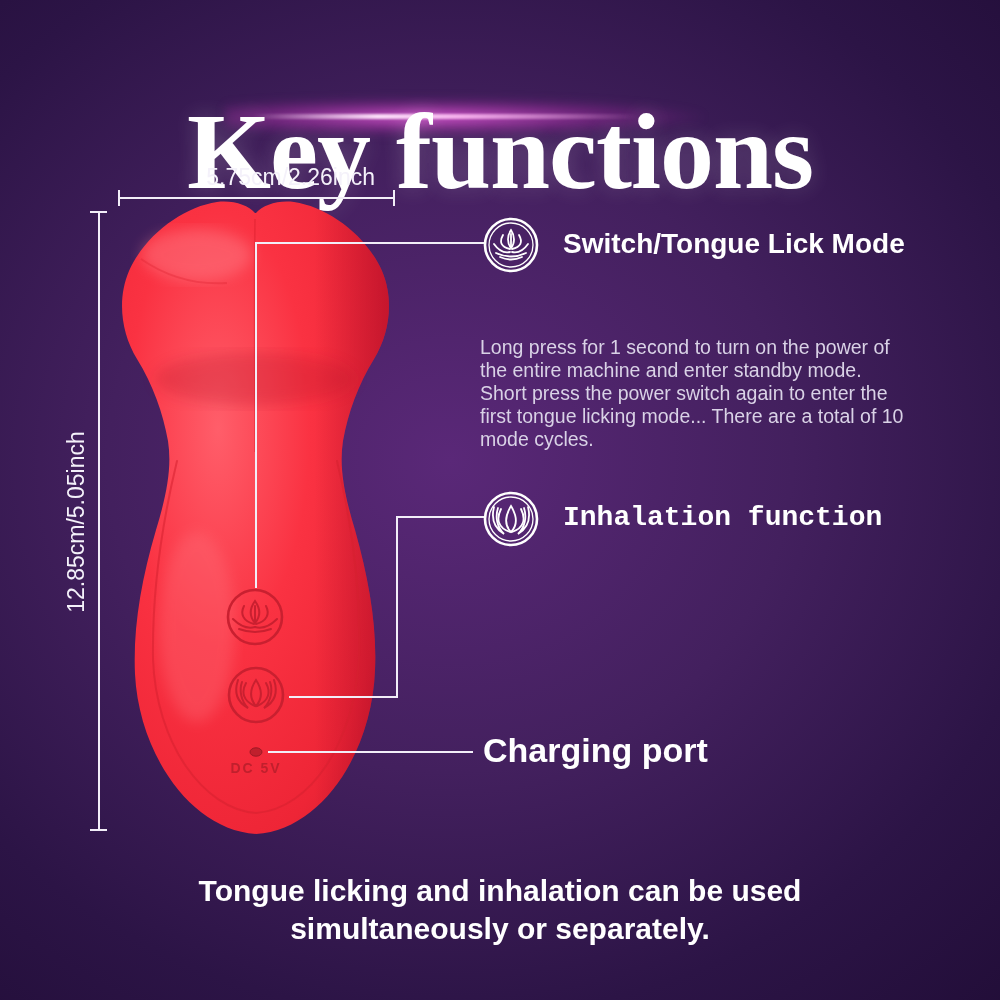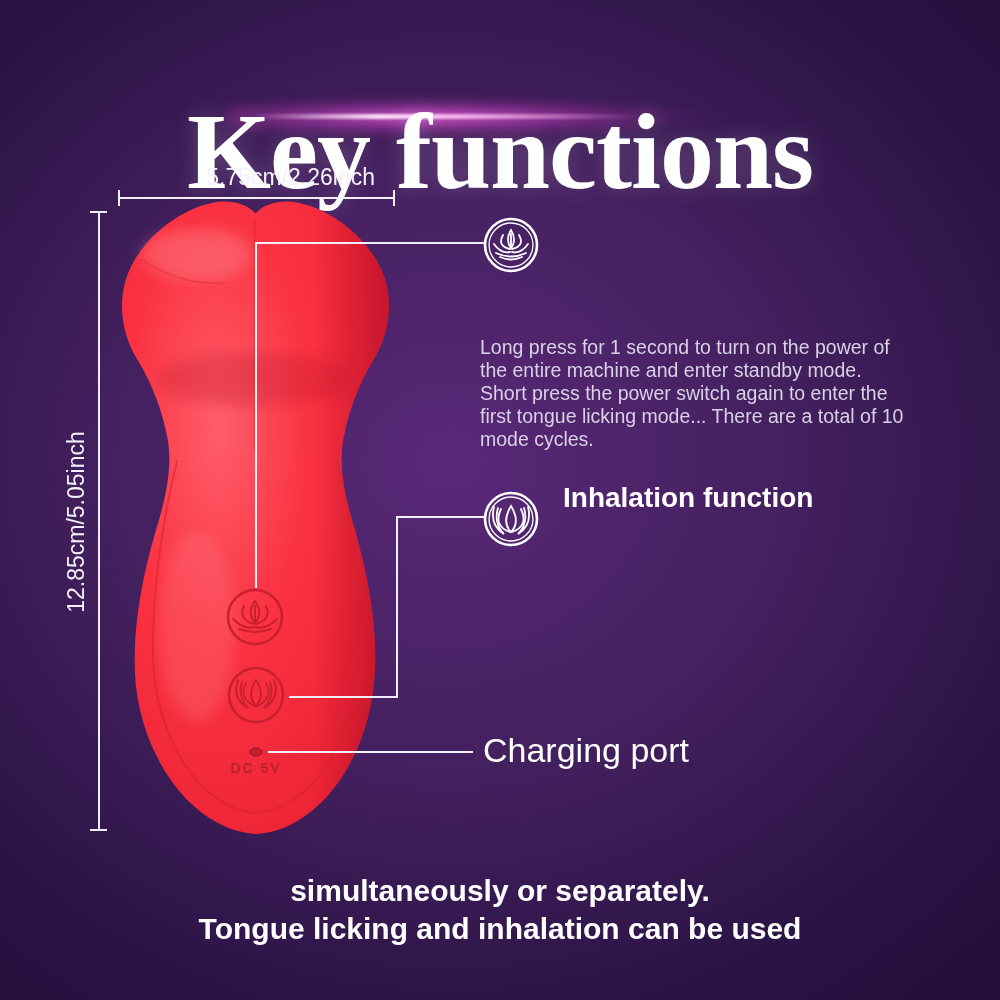--- a/index.html
+++ b/index.html
@@ -27,21 +27,21 @@
     filter:blur(1px);
   }
   
   .dim-label{position:absolute;color:#f4f1fa;font-size:23px;white-space:nowrap;}
   .dim-w-label{left:140px;top:164px;width:235px;text-align:right;}
   .dim-h-label{left:76px;top:522px;transform:translate(-50%,-50%) rotate(-90deg);}
   .line{position:absolute;background:#f2eef8;}
   
   .co-head{position:absolute;color:#ffffff;font-weight:bold;font-size:28px;white-space:nowrap;}
   .co-body{position:absolute;width:432px;color:#d9d2e6;font-size:19.5px;line-height:23px;}
-  .co-head-lg{position:absolute;color:#ffffff;font-weight:normal;font-size:34px;white-space:nowrap;}
+  .co-head-lg{position:absolute;color:#ffffff;font-weight:bold;font-size:34px;white-space:nowrap;}
   .co-icon{position:absolute;}
   
   .footer{
     position:absolute;left:0;top:872px;width:1000px;text-align:center;
     color:#ffffff;font-weight:bold;font-size:30px;line-height:38px;
   }
   .device-svg{position:absolute;left:105px;top:197px;}
 </style>
 </head>
 <body>
@@ -138,37 +138,38 @@
         <path d="M29,18 L29,30"></path>
         <path d="M21,19 C17,26 19,31 28,33"></path>
         <path d="M37,19 C41,26 39,31 30,33"></path>
         <path d="M12,28 Q19,38 28,36"></path>
         <path d="M46,28 Q39,38 30,36"></path>
         <path d="M14,37 Q29,44 44,37"></path>
         <path d="M18,41 Q29,46 40,41"></path>
       </g>
     </g>
   </svg>
+  <div class="co-head" style="left:563px;top:228px;">Switch/Tongue Lick Mode</div>
   <div class="co-body" style="left:480px;top:292px;margin-top:44px;">Long press for 1 second to turn on the power of the entire machine and enter standby mode. Short press the power switch again to enter the first tongue licking mode... There are a total of 10 mode cycles.</div>
 
   <svg class="co-icon" style="left:482px;top:490px;" width="58" height="58" viewBox="0 0 58 58">
     <g stroke="#ffffff" fill="none" stroke-linecap="round">
       <circle cx="29" cy="29" r="26" stroke-width="2.6"></circle>
       <circle cx="29" cy="29" r="22" stroke-width="1.3"></circle>
       <g stroke-width="1.8">
         <path d="M29,16 C23,26 22,35 29,42 C36,35 35,26 29,16 Z"></path>
         <path d="M19,19 C14,29 16,38 28,42"></path>
         <path d="M39,19 C44,29 42,38 30,42"></path>
         <path d="M12,17 C9,29 12,38 22,44 C15,37 13,27 16,18"></path>
         <path d="M46,17 C49,29 46,38 36,44 C43,37 45,27 42,18"></path>
       </g>
     </g>
   </svg>
-  <div class="co-head" style="left:563px;top:482px;">Inhalation function</div>
+  <div class="co-head" style="left:563px;top:502px;font-family:Liberation Mono, monospace;">Inhalation function</div>
 
   <div class="co-head-lg" style="left:483px;top:731px;">Charging port</div>
 
   <div class="footer">
+    <div>Tongue licking and inhalation can be used</div>
     <div>simultaneously or separately.</div>
-    <div>Tongue licking and inhalation can be used</div>
   </div>
 
 </div>
 
 </body></html>

